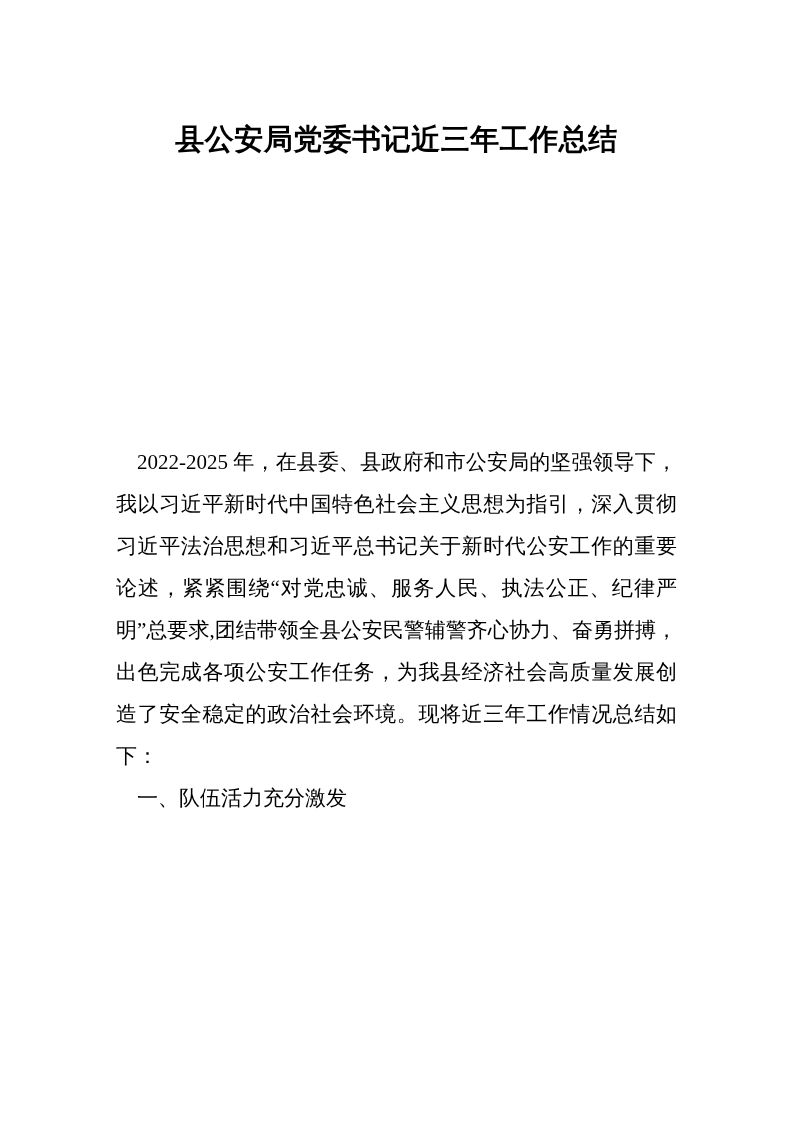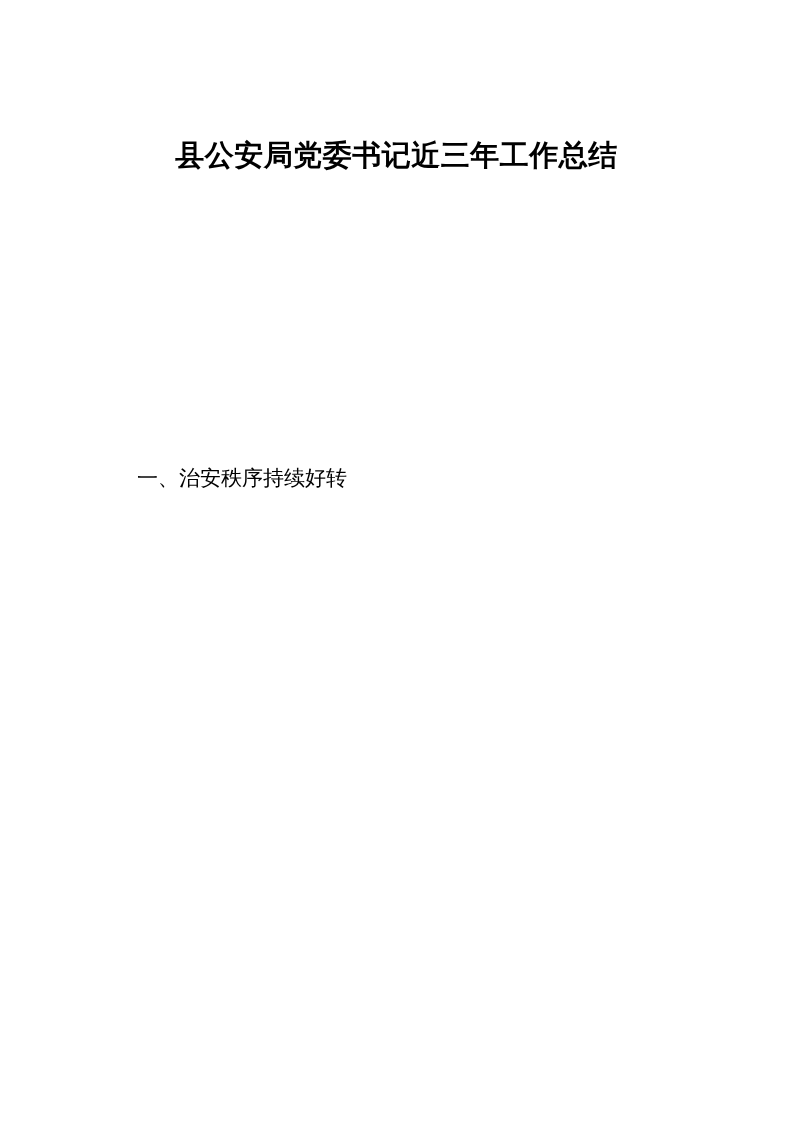--- a/index.html
+++ b/index.html
@@ -10,21 +10,21 @@
   .page {
     position: relative;
     width: 793px;
     height: 1122px;
     background: #ffffff;
     color: #000000;
     overflow: hidden;
     font-family: "Liberation Serif", "DejaVu Serif", serif;
   }
   .doc-title {
-    margin: 16px;
+    margin: 0;
     padding-top: 122px;
     text-align: center;
     font-size: 29px;
     line-height: 34px;
     font-weight: bold;
     letter-spacing: 0.5px;
     color: #000000;
   }
   .doc-content {
     margin: 285px 116px 0 116px;
@@ -46,15 +46,16 @@
   .para.heading {
     text-align: left;
   }
 </style>
 </head>
 <body>
 
 <div class="page">
   <h1 class="doc-title">县公安局党委书记近三年工作总结</h1>
   <div class="doc-content">
-      <p class="para heading">一、治安秩序持续好转</p>
+      <p class="para body">2022-2025 年，在县委、县政府和市公安局的坚强领导下，我以习近平新时代中国特色社会主义思想为指引，深入贯彻习近平法治思想和习近平总书记关于新时代公安工作的重要论述，紧紧围绕“对党忠诚、服务人民、执法公正、纪律严明”总要求,团结带领全县公安民警辅警齐心协力、奋勇拼搏，出色完成各项公安工作任务，为我县经济社会高质量发展创造了安全稳定的政治社会环境。现将近三年工作情况总结如下：</p>
+      <p class="para heading">一、队伍活力充分激发</p>
     </div>
 </div>
 
 </body></html>

